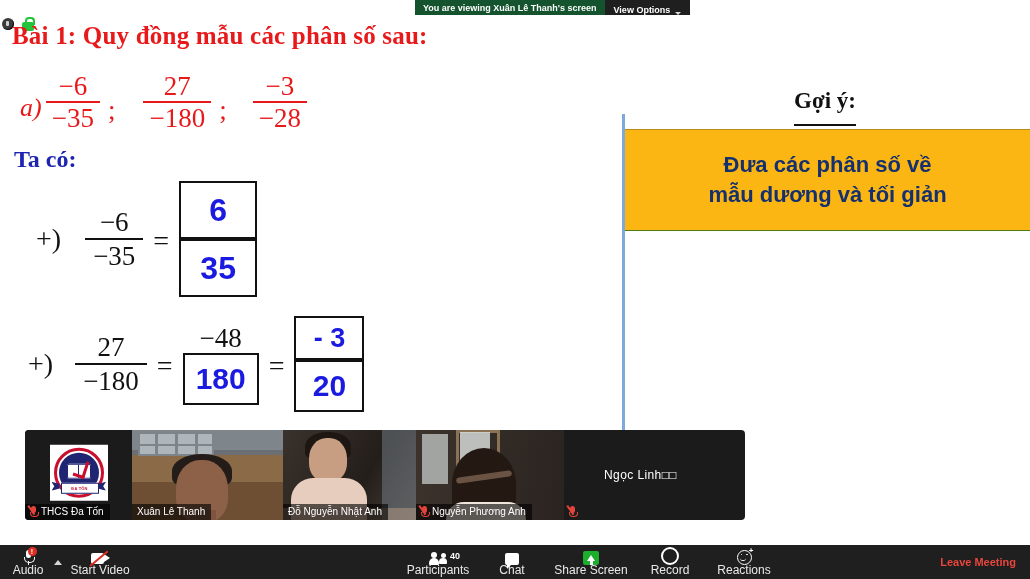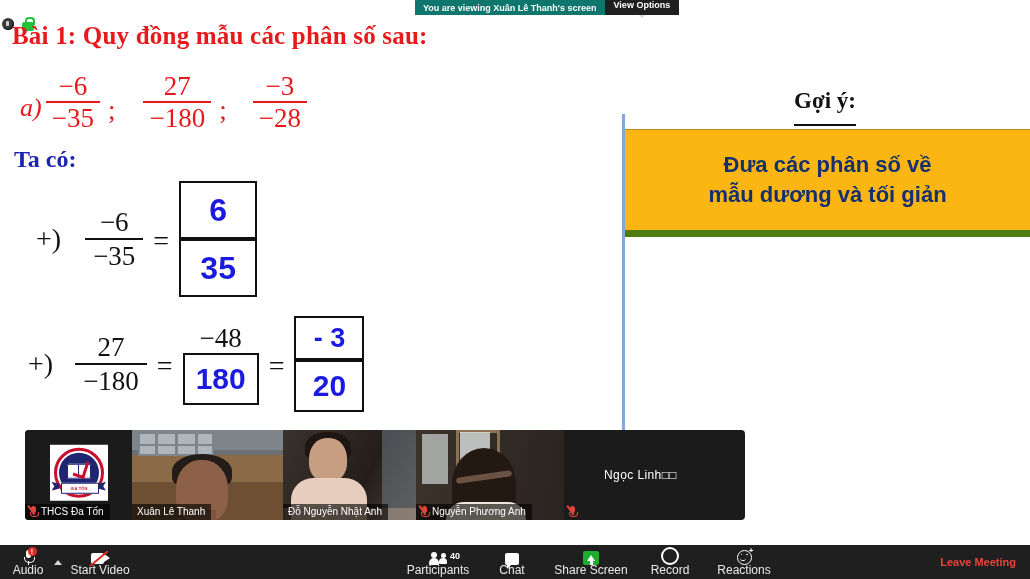--- a/index.html
+++ b/index.html
@@ -54,30 +54,30 @@
     color:#1a1ae0;font-family:"Liberation Sans", sans-serif;font-weight:bold;
     display:flex;align-items:center;justify-content:center;
   }
 
   
   .vline{position:absolute;left:622px;top:98px;width:3px;height:332px;background:#7fa9dd;}
   .hint-title{position:absolute;left:625px;top:72px;width:400px;text-align:center;
     font-family:"Liberation Serif", serif;font-weight:bold;font-size:23px;color:#111;}
   .hint-title span{border-bottom:2px solid #111;padding-bottom:11px;}
   .hint-box{position:absolute;left:625px;top:113px;width:405px;height:100px;background:#fbb614;
-    border-top:1px solid #b98c18;border-bottom:7px solid #4d7c0f;
+    border-top:1px solid #b98c18;border-bottom:1px solid #4d7c0f;
     display:flex;align-items:center;justify-content:center;text-align:center;}
   .hint-box .txt{font-weight:bold;font-size:22px;line-height:30px;color:#14306e;}
 
   
   .viewbar{position:absolute;left:415px;top:0;height:15px;display:flex;align-items:stretch;z-index:40;}
-  .viewbar .green{background:#0f766e;color:#fff;font-size:9px;font-weight:bold;
+  .viewbar .green{background:#14532d;color:#fff;font-size:9px;font-weight:bold;
     display:flex;align-items:center;padding:0 8px;white-space:nowrap;text-align:center;}
   .viewbar .opts{background:#1f1f1f;color:#fff;font-size:9px;font-weight:bold;
-    display:flex;align-items:center;gap:5px;padding:0 9px;white-space:nowrap;flex-direction:column;}
+    display:flex;align-items:flex-end;gap:5px;padding:0 9px;white-space:nowrap;}
   .caret-d{width:0;height:0;border-left:3px solid transparent;border-right:3px solid transparent;border-top:3px solid #d9d9d9;}
 
   
   .strip{position:absolute;left:25px;top:430px;width:720px;height:90px;background:#1b1b1b;
     border-radius:4px;display:flex;overflow:hidden;z-index:30;}
   .tile{position:relative;height:90px;overflow:hidden;background:#1b1b1b;}
   .tile .vid{position:absolute;inset:0;}
   .tile .nm{position:absolute;left:0;bottom:0;display:flex;align-items:center;gap:4px;
     background:rgba(0,0,0,.62);color:#fff;font-size:10px;padding:2px 6px 3px 5px;max-width:100%;
     white-space:nowrap;overflow:hidden;}

